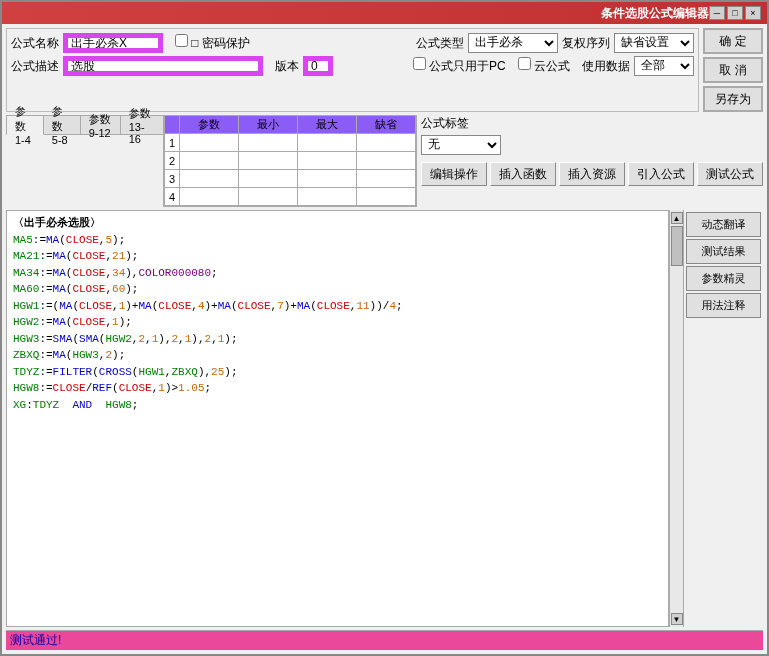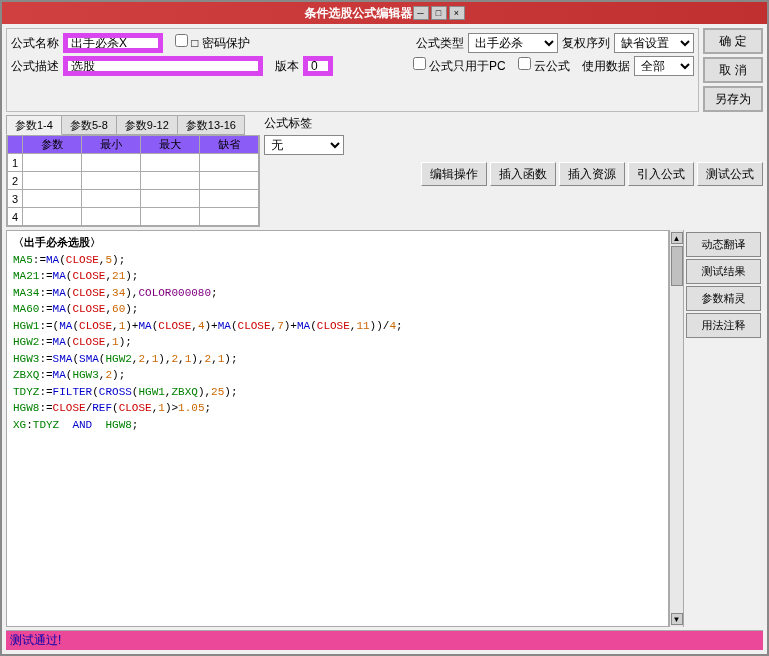--- a/index.html
+++ b/index.html
@@ -18,21 +18,21 @@
       border: 2px solid #888;
       display: flex;
       flex-direction: column;
     }
     .title-bar {
       background: linear-gradient(to right, #d04040, #c03030);
       color: white;
       padding: 3px 6px;
       display: flex;
       align-items: center;
-      justify-content: center;
+      justify-content: flex-end;
       height: 22px;
       flex-shrink: 0;
     }
     .title-bar-title {
       font-size: 12px;
       font-weight: bold;
     }
     .title-bar-controls {
       display: flex;
       gap: 2px;
@@ -72,21 +72,21 @@
       height: 20px;
       padding: 1px 3px;
       font-size: 12px;
       font-family: inherit;
     }
     .select-field {
       background: white;
       border: 1px solid #888;
       height: 20px;
       font-size: 12px;
-      font-family: Liberation Serif, serif;
+      font-family: Liberation Mono, monospace;
       padding: 0 2px;
     }
     .btn {
       background: #e0e0e0;
       border: 1px solid #888;
       border-top-color: #fff;
       border-left-color: #fff;
       height: 24px;
       padding: 2px 8px;
       font-size: 12px;
@@ -256,21 +256,21 @@
 
       <div style="display:flex; flex-direction:column; gap:3px; justify-content:center;">
         <button class="btn-confirm">确 定</button>
         <button class="btn-confirm">取 消</button>
         <button class="btn-confirm">另存为</button>
       </div>
     </div>
 
     <div style="display:flex; gap:4px; align-items:flex-start;">
 
-      <div style="display:flex; flex-direction:column; gap:0;">
+      <div style="display:flex; flex-direction:row; gap:0;">
 
         <div class="tabs">
           <div class="tab active">参数1-4</div>
           <div class="tab">参数5-8</div>
           <div class="tab">参数9-12</div>
           <div class="tab">参数13-16</div>
         </div>
 
         <div style="border:1px solid #aaa; border-top:none; background:white;">
           <table class="params-table">

